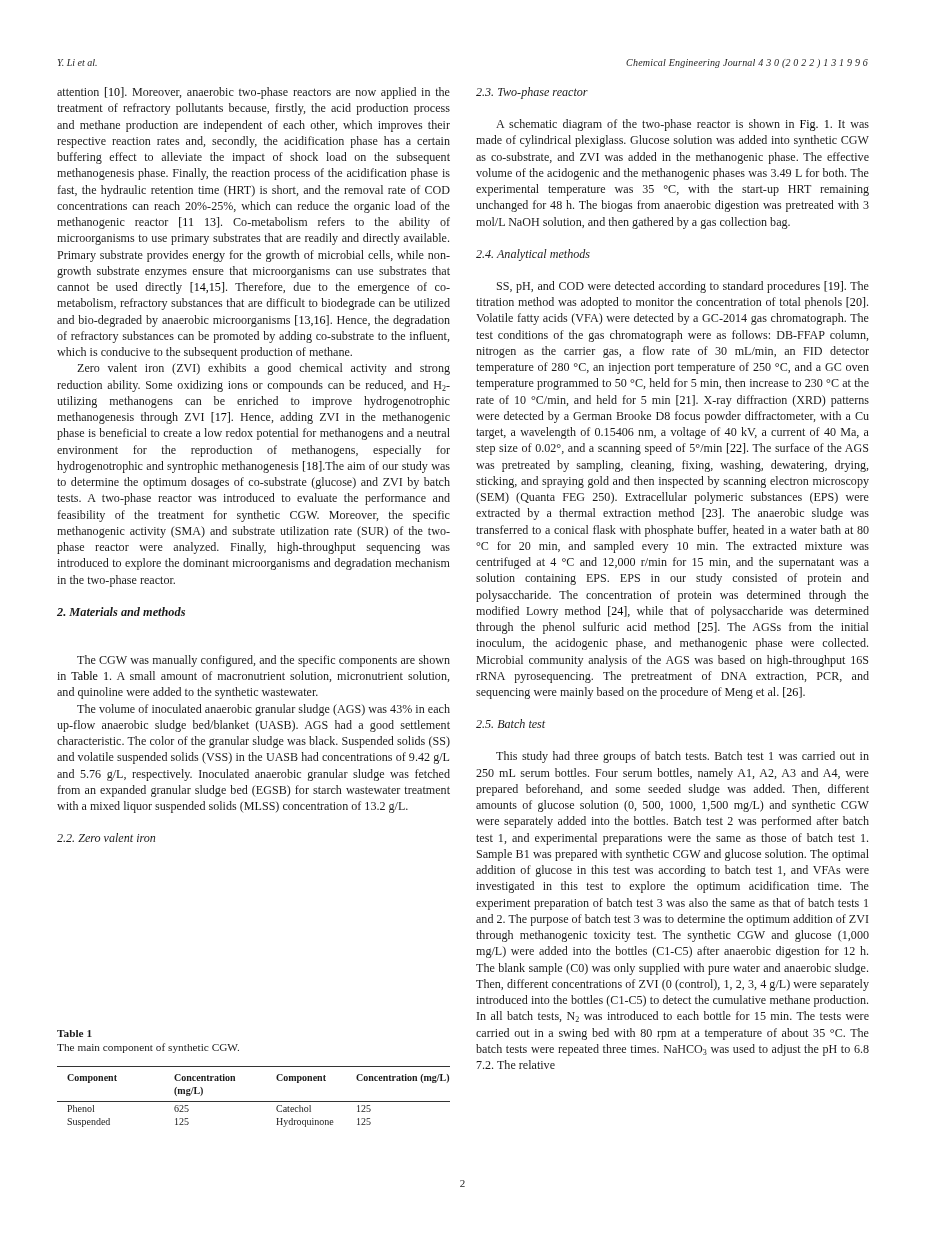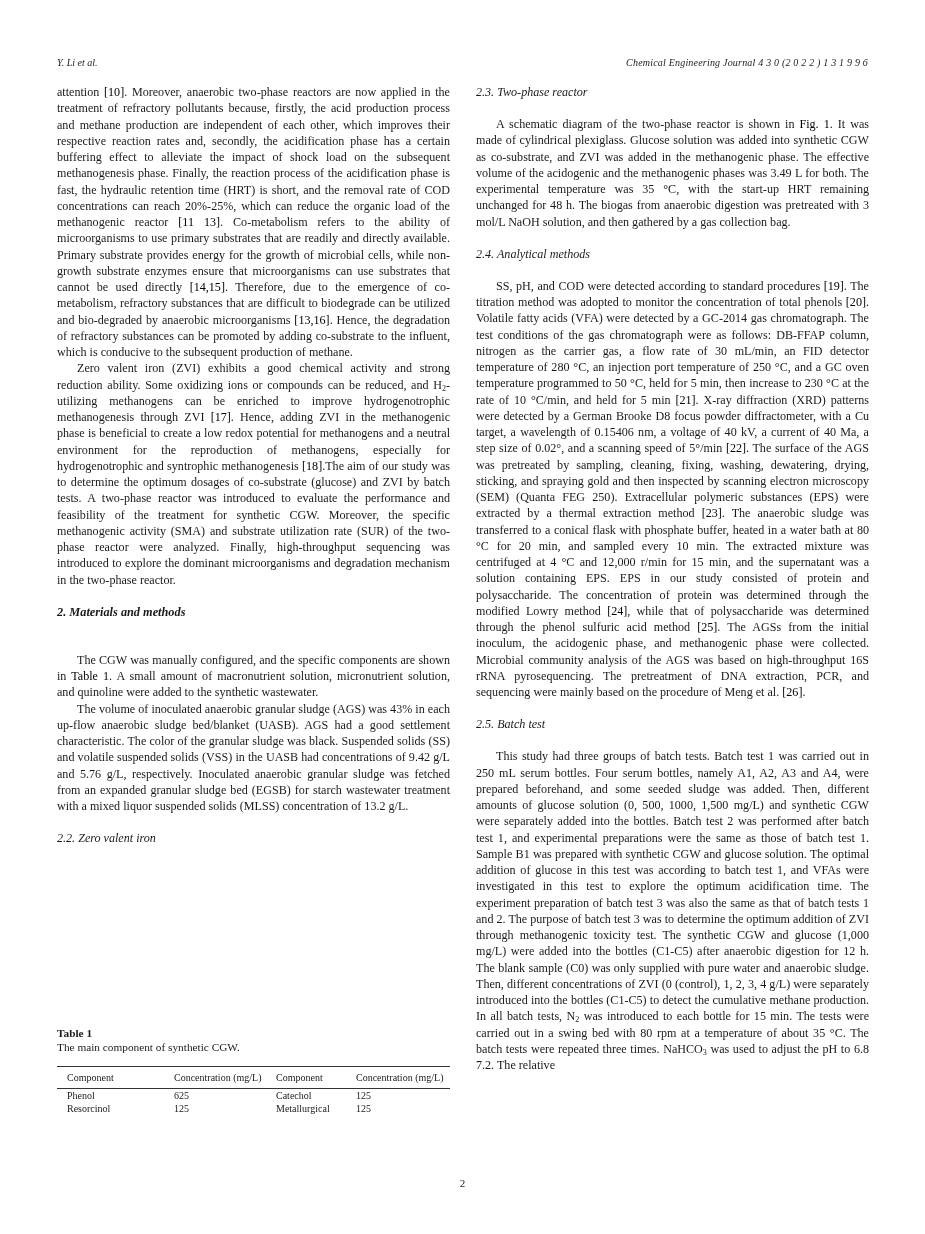--- a/index.html
+++ b/index.html
@@ -16,21 +16,21 @@
   .link { color: #000000; }
   h2 { font-size: 12.3px; font-weight: bold; margin: 0; line-height: 16px; font-style: italic; }
   h3 { font-size: 12.1px; font-style: italic; font-weight: normal; margin: 0; line-height: 16px; }
   .sp { height: 16px; }
   .table-block { position: absolute; left: 57px; top: 1026px; width: 393px; font-size: 11px; }
   .tbl-title { font-weight: bold; font-size: 11.3px; line-height: 14px; }
   .tbl-caption { font-size: 11.3px; line-height: 14px; margin-bottom: 12px; }
   table { border-collapse: collapse; width: 393px; font-size: 10px; line-height: 13px; }
   thead tr { border-top: 1px solid #333; border-bottom: 1px solid #333; }
   tbody tr.last { border-bottom: 1px solid #333; }
-  th { font-weight: normal; text-align: left; vertical-align: top; padding: 4px 0 4px 10px; }
+  th { font-weight: bold; text-align: left; vertical-align: top; padding: 4px 0 4px 10px; }
   td { text-align: left; vertical-align: top; padding: 0 0 0 10px; }
   tbody tr.first td { padding-top: 0; }
   tbody tr.last td { padding-bottom: 3px; }
   .pagenum { position: absolute; top: 1177px; left: 0; width: 925px; text-align: center; font-size: 11px; }
   sub { font-size: 8px; vertical-align: -2px; line-height: 0; }
 </style>
 </head>
 <body>
 
 <div class="hdr hdr-left">Y. Li et al.</div>
@@ -71,23 +71,23 @@
       </tr>
     </thead>
     <tbody>
       <tr class="first">
         <td>Phenol</td>
         <td>625</td>
         <td>Catechol</td>
         <td>125</td>
       </tr>
       <tr>
-        <td>Resorcinol</td>
+        <td>Suspended</td>
         <td>125</td>
-        <td>Metallurgical</td>
+        <td>Hydroquinone</td>
         <td>125</td>
       </tr>
     </tbody>
   </table>
 </div>
 
 <div class="col col-right">
   <h3>2.3.  Two-phase reactor</h3>
   <div class="sp"></div>
   <p class="ind"><span>A schematic diagram of the two-phase reactor is shown in </span><a class="link">Fig. 1</a><span>. It was made of cylindrical plexiglass. Glucose solution was added into synthetic CGW as co-substrate, and ZVI was added in the methanogenic phase. The effective volume of the acidogenic and the methanogenic phases was 3.49 L for both. The experimental temperature was 35 °C, with the start-up HRT remaining unchanged for 48 h. The biogas from anaerobic digestion was pretreated with 3 mol/L NaOH solution, and then gathered by a gas collection bag.</span></p>

